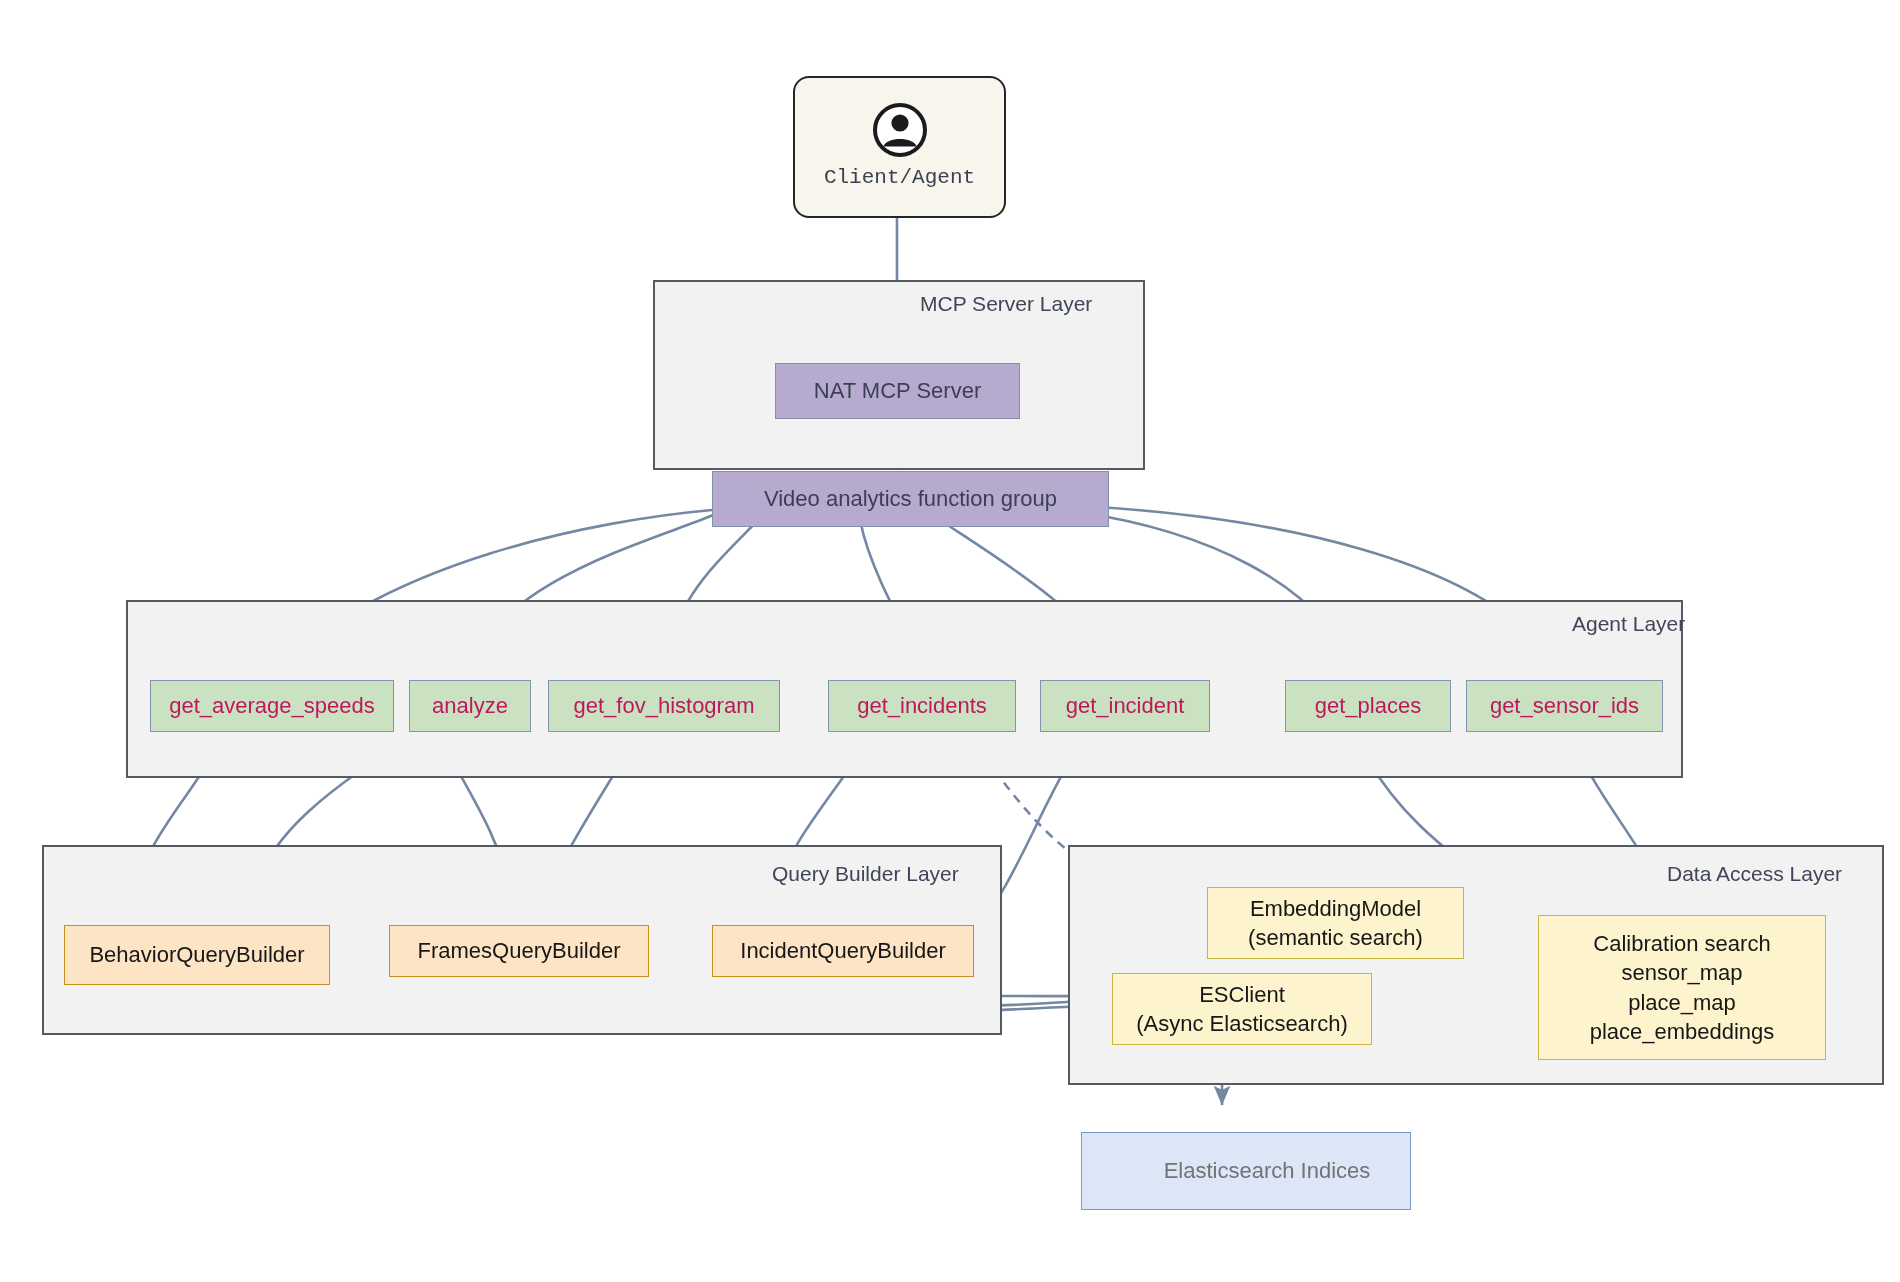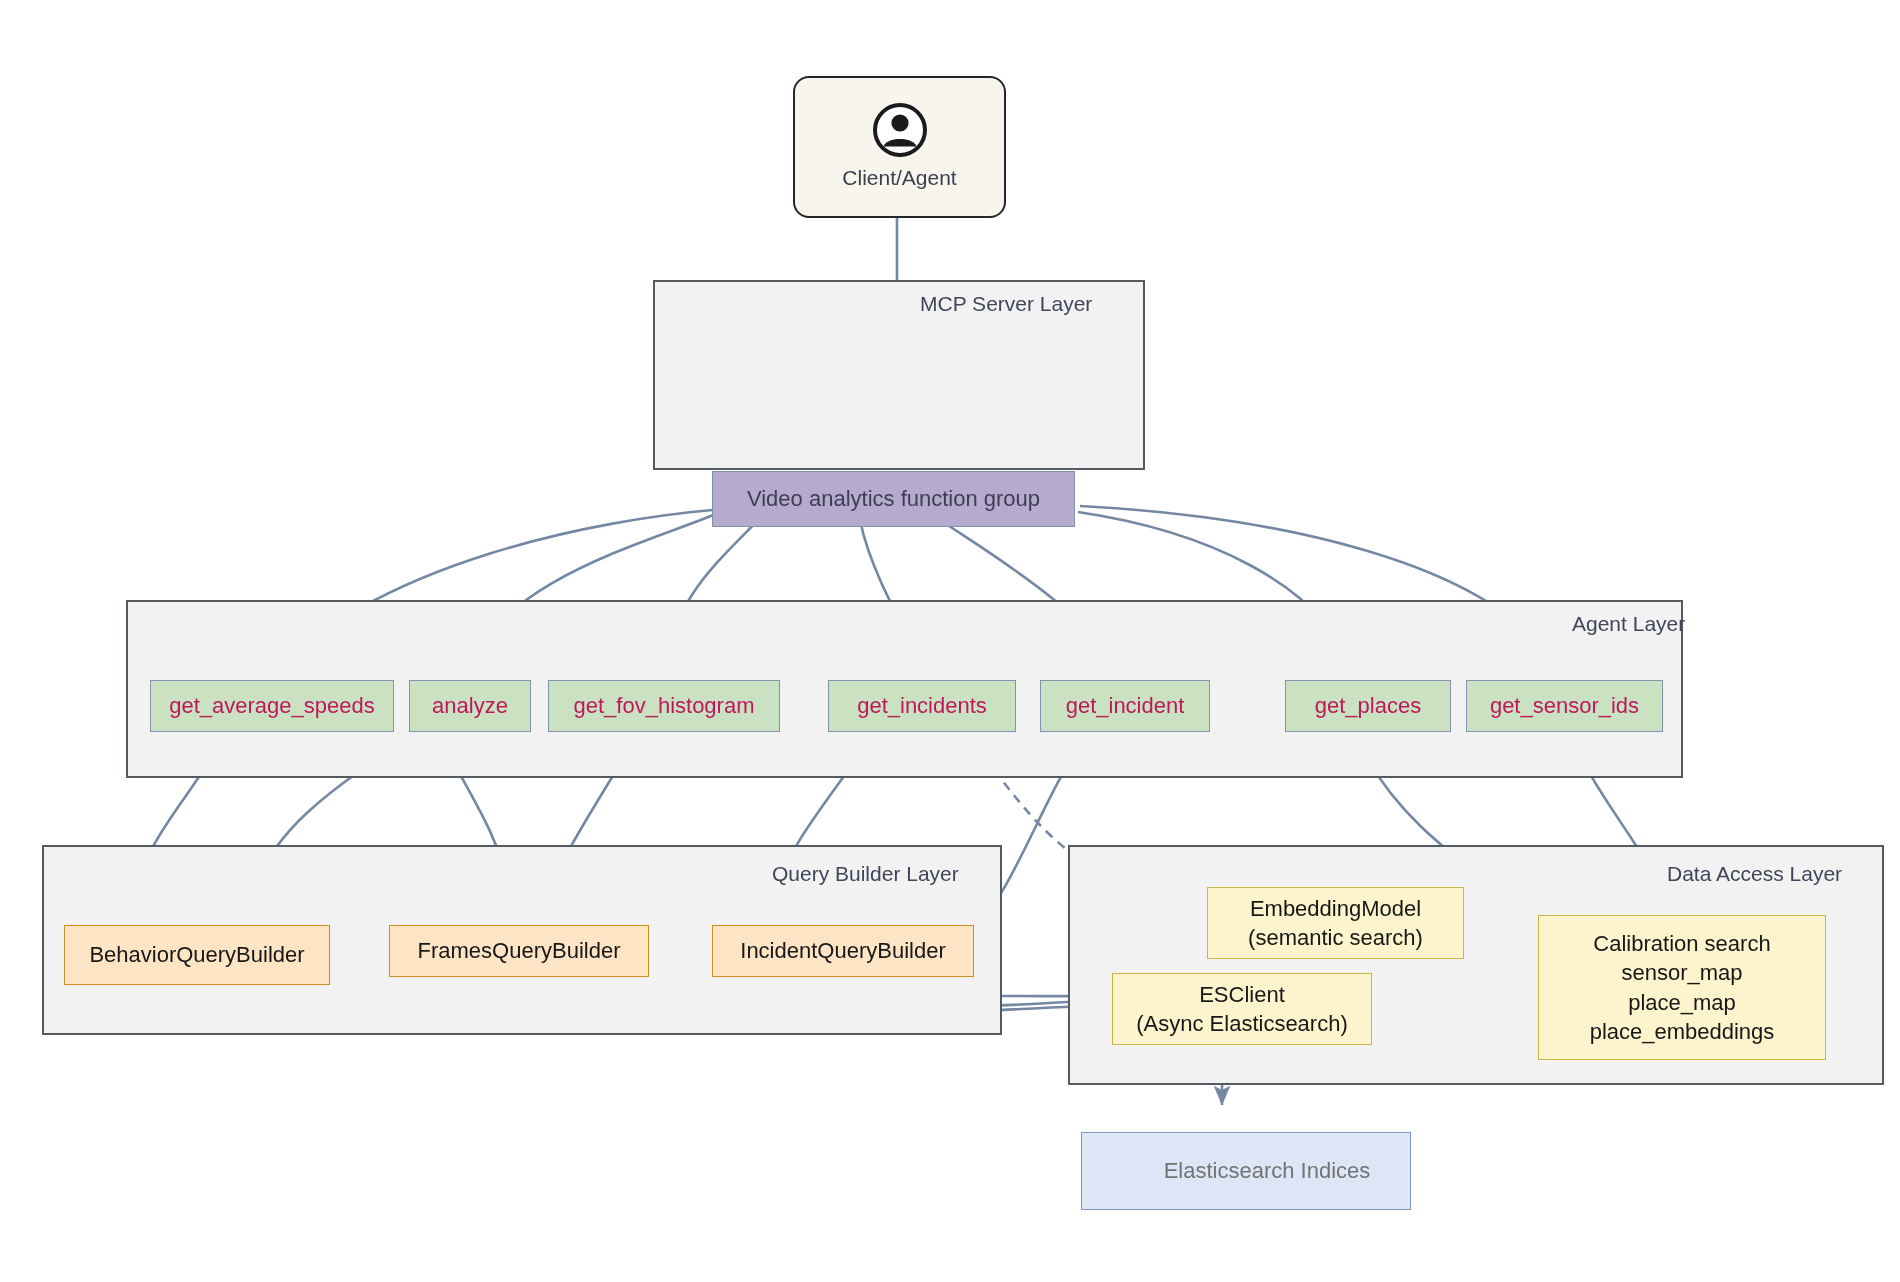--- a/index.html
+++ b/index.html
@@ -73,20 +73,21 @@
     color: #737373;
     padding-left: 42px;
   }
   .node.actor {
     background: #f7f5ec;
     border: 2.4px solid #262629;
     border-radius: 16px;
     flex-direction: column;
     color: #3b3f52;
     font-size: 21px;
+    font-family: Liberation Mono, monospace;
   }
   .actor-icon {
     width: 56px;
     height: 56px;
     margin-bottom: 6px;
   }
   .actor-label { display:block; }
 </style>
 </head>
 <body>
@@ -155,22 +156,25 @@
     <span class="actor-icon">
       <svg viewBox="0 0 56 56" width="56" height="56">
         <circle cx="28" cy="28" r="25" fill="#ffffff" stroke="#1b1b1e" stroke-width="4"></circle>
         <circle cx="28" cy="21" r="8.6" fill="#1b1b1e"></circle>
         <path d="M11.5 44.5 C14 34.5 42 34.5 44.5 44.5 Z" fill="#1b1b1e"></path>
       </svg>
     </span>
     <span class="actor-label">Client/Agent</span>
   </div>
 
-
-  <div class="node purple" style="left:712px; top:471px; width:363px; height:56px;">
+  <div class="node purple" style="left:775px; top:363px; width:245px; height:56px;">
+    <span>NAT MCP Server</span>
+  </div>
+
+  <div class="node purple" style="left:712px; top:471px; width:397px; height:56px;">
     <span>Video analytics function group</span>
   </div>
 
   <div class="node green" style="left:150px; top:680px; width:244px; height:52px;">
     <span>get_average_speeds</span>
   </div>
 
   <div class="node green" style="left:409px; top:680px; width:122px; height:52px;">
     <span>analyze</span>
   </div>

